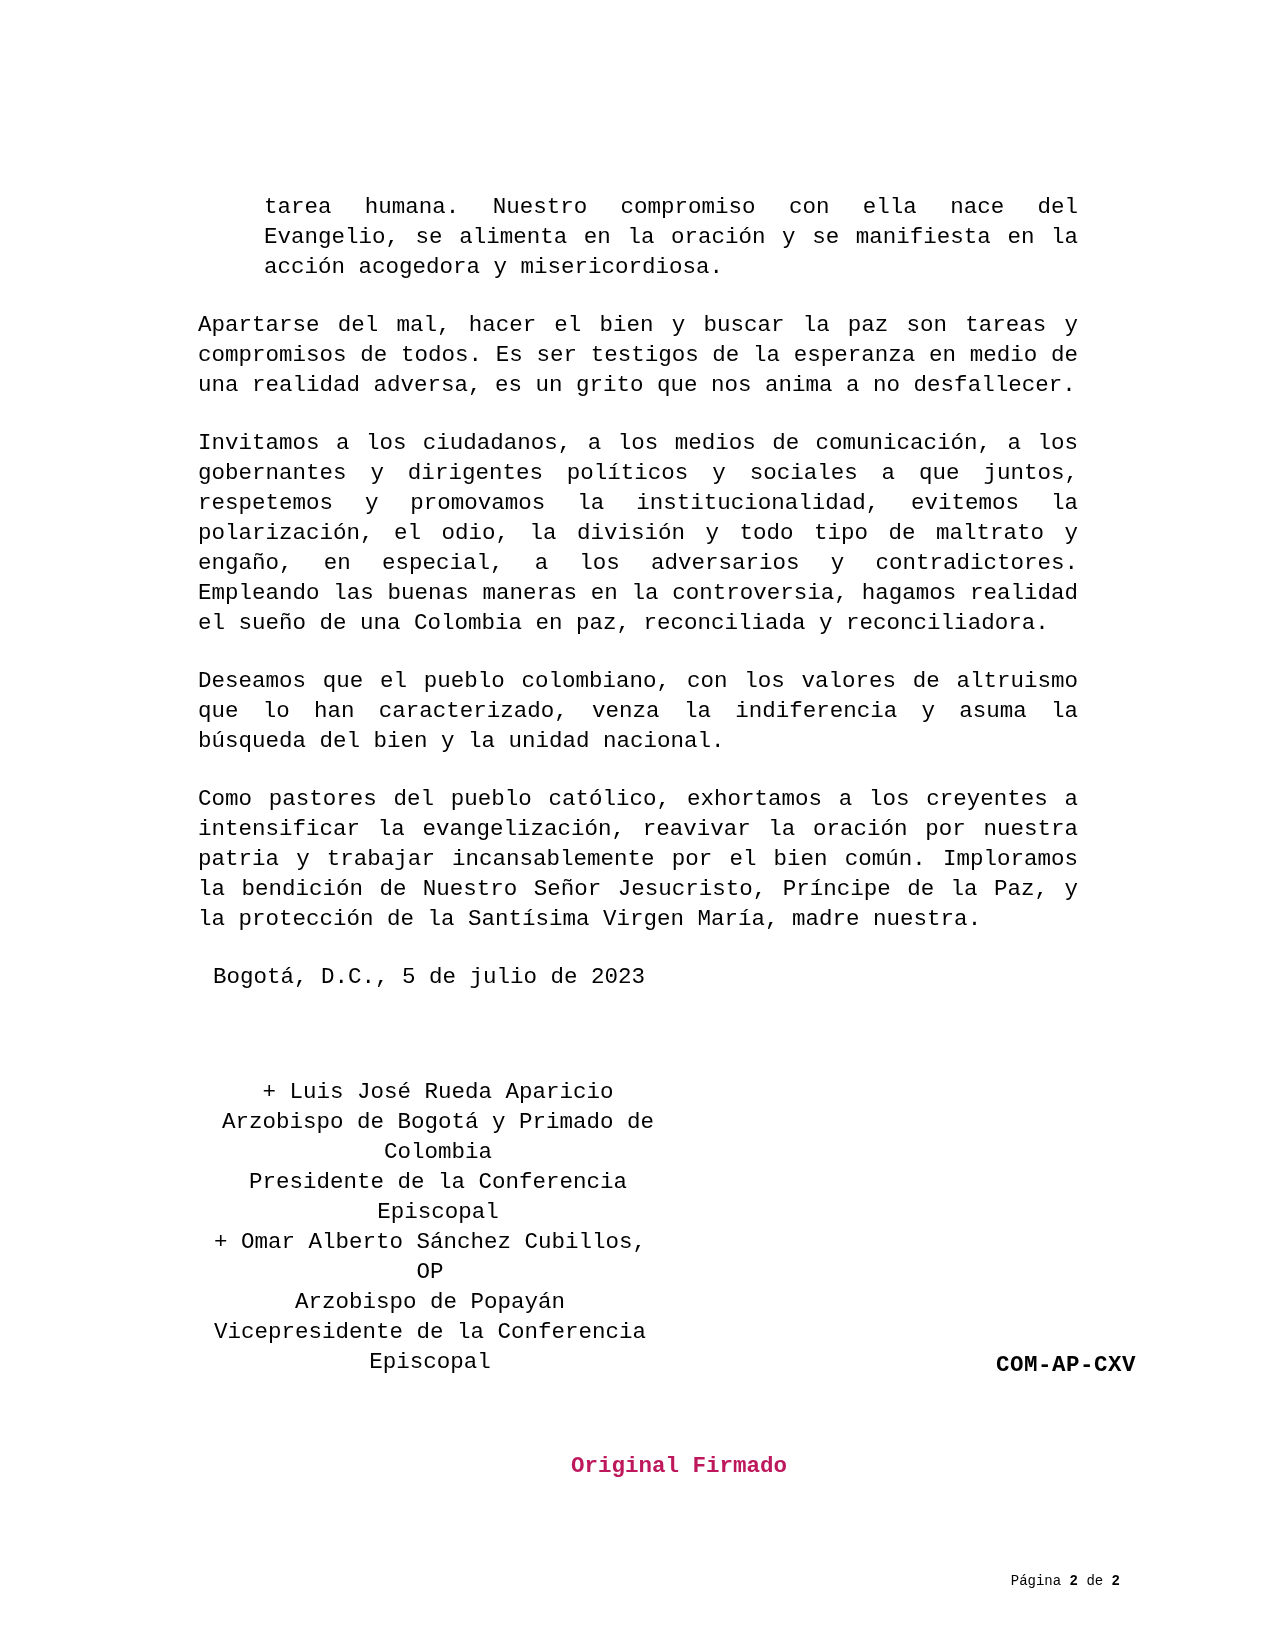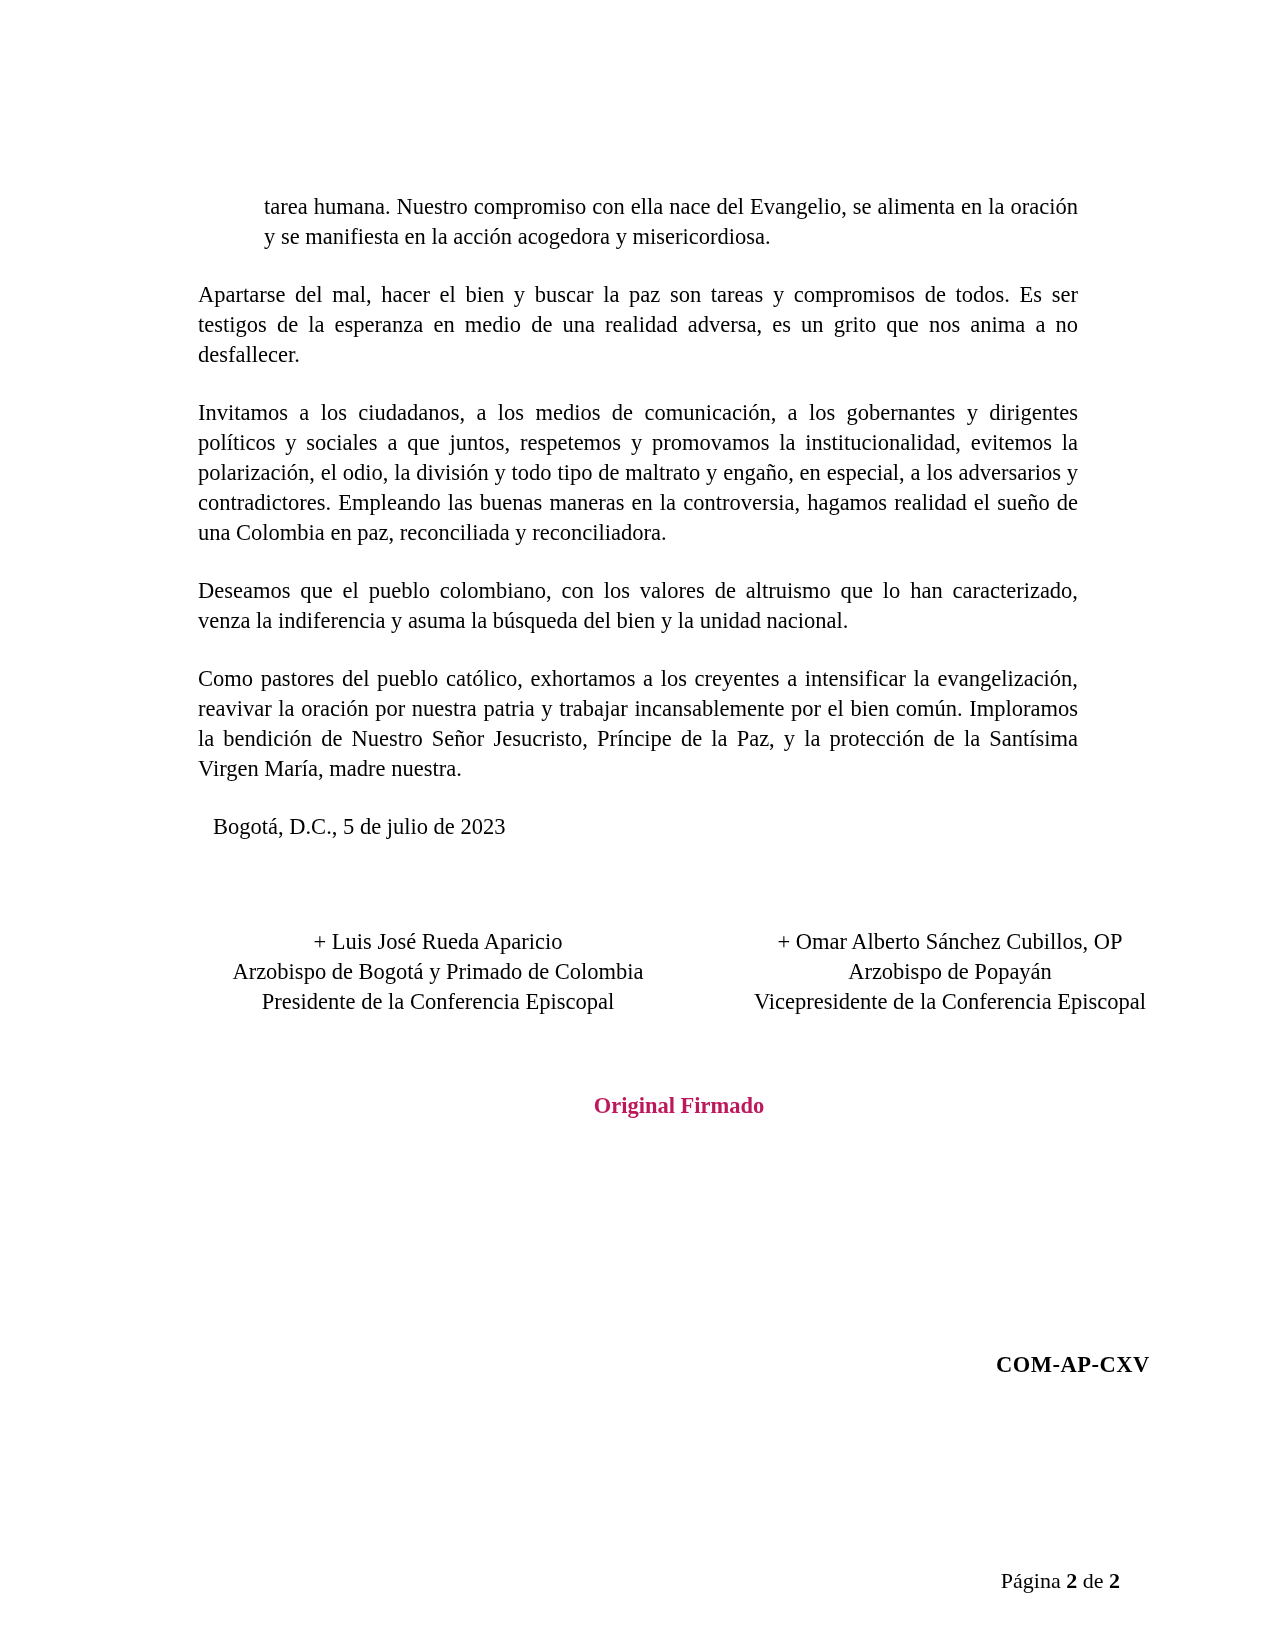--- a/index.html
+++ b/index.html
@@ -5,21 +5,21 @@
   html, body {
     margin: 0;
     padding: 0;
     background: #ffffff;
   }
   .page {
     position: relative;
     width: 1276px;
     height: 1651px;
     background: #ffffff;
-    font-family: Liberation Serif, serif;
+    font-family: Liberation Mono, monospace;
     color: #000000;
     overflow: hidden;
     box-sizing: border-box;
     padding: 192px 198px 0 198px;
     font-size: 22.5px;
     line-height: 30px;
     border-radius: 12px;
   }
   .para {
     margin: 0 0 28px 0;
@@ -27,21 +27,21 @@
   }
   .para.indented {
     padding-left: 66px;
   }
   .dateline {
     margin: 0 0 85px 15px;
     text-align: left;
   }
   .sig-row {
     display: flex;
-    flex-direction: row;
+    flex-direction: column;
     margin: 0 0 74px 0;
   }
   .sig-block {
     text-align: center;
   }
   .sig-left {
     width: 480px;
     margin-right: 40px;
   }
   .sig-right {
@@ -66,21 +66,21 @@
     position: absolute;
     top: 1350px;
     left: 996px;
     font-weight: bold;
     letter-spacing: 0.5px;
   }
   .page-footer {
     position: absolute;
     top: 1566px;
     right: 156px;
-    font-size: 22px;
+    font-size: 14px;
   }
   .page-footer .bold {
     font-weight: bold;
   }
 </style>
 </head>
 <body>
 
 <div class="page">
 

